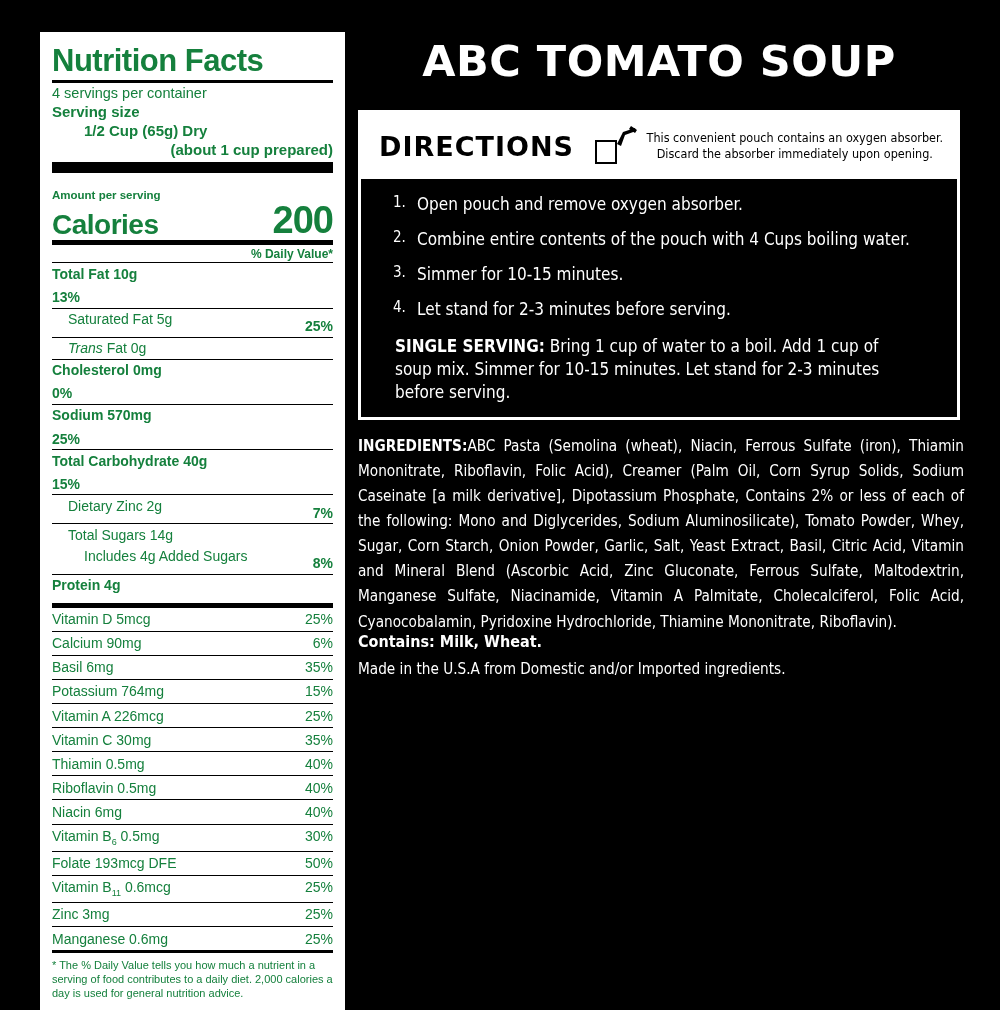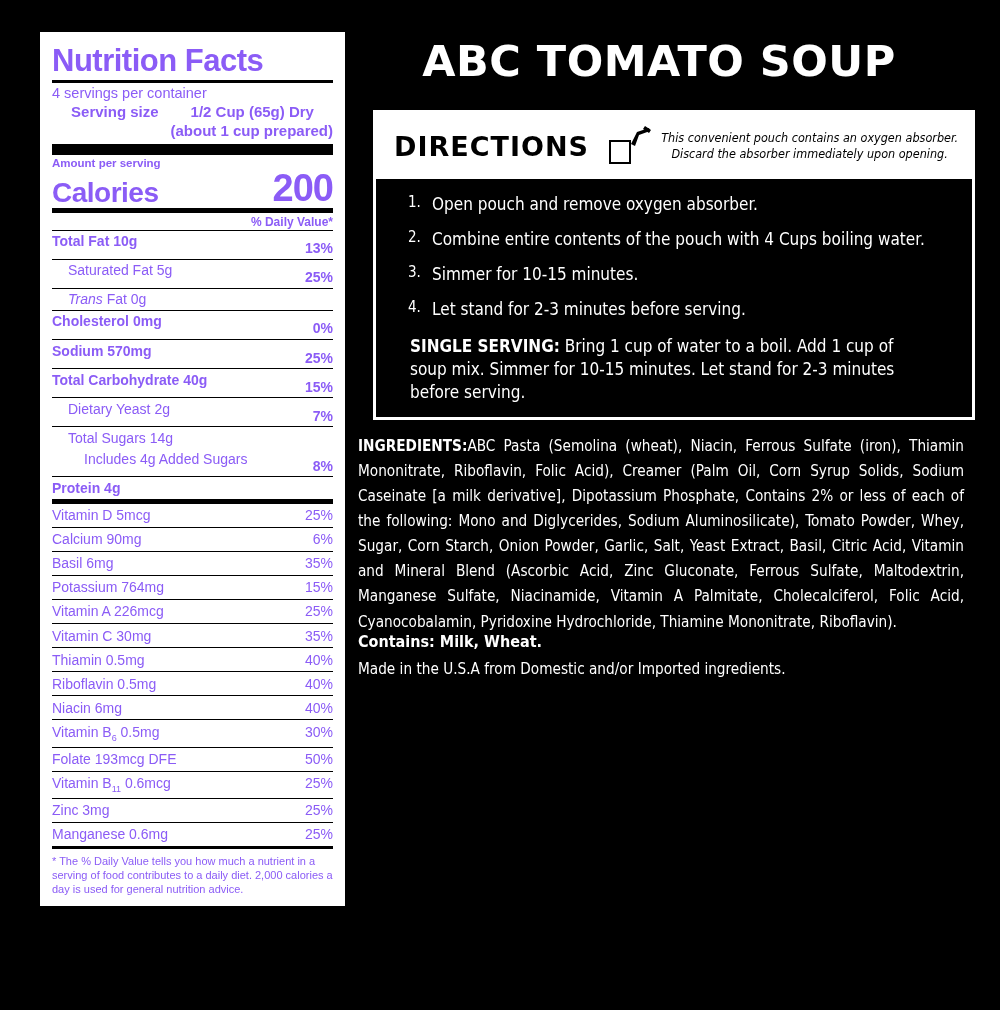--- a/index.html
+++ b/index.html
@@ -22,21 +22,21 @@
     width: 1000px; height: 1010px;
     background: #000;
   }
 
   
   .nf-panel {
     position: absolute;
     left: 40px; top: 32px;
     width: 305px;
     background: #fff;
-    color: #8b5cf6;
+    color: #15803d;
     padding: 10px 12px 10px 12px;
   }
   .nf-inner {
     border: 0;
   }
   .nf-title {
     font-family: "Liberation Sans", sans-serif;
     font-weight: bold;
     font-size: 31px;
     line-height: 1.0;
@@ -50,37 +50,38 @@
 
   .nf-servings {
     font-size: 14.5px;
     line-height: 1.25;
     padding: 1px 0 1px 0;
   }
   .nf-servingsize {
     font-size: 15px;
     font-weight: bold;
     display: flex;
-    justify-content: center;
+    justify-content: space-between;
     padding: 0 0 0 0;
     line-height: 1.25;
+    flex-direction: column;
   }
   .nf-servingsize .ss-val { font-weight: bold; margin-left: 32px; }
   .nf-prepared {
     font-size: 15px;
     font-weight: bold;
     text-align: right;
     line-height: 1.25;
     padding-bottom: 3px;
   }
 
   .nf-amount {
     font-size: 11.5px;
     font-weight: bold;
-    padding-top: 2px;
+    padding-top: 16px;
   }
   .cal-row {
     display: flex;
     align-items: flex-end;
     justify-content: space-between;
     padding-bottom: 1px;
   }
   .cal-label {
     font-size: 28px;
     font-weight: bold;
@@ -103,21 +104,21 @@
 
   .nf-row {
     display: flex;
     justify-content: space-between;
     font-size: 14px;
     padding: 2.5px 0 2.5px 0;
     line-height: 1.15;
   }
   .nf-row .lbl { white-space: nowrap; }
   .nf-row .val { font-weight: bold; margin-top: 7px; }
-  .bold { font-weight: bold; }
+  .bold { font-weight: bold; flex-direction: column; }
   .ind1 { padding-left: 16px; }
   .ind2 { padding-left: 32px; }
 
   .vit-row {
     display: flex;
     justify-content: space-between;
     font-size: 14px;
     padding: 3.5px 0 3.5px 0;
     line-height: 1.15;
   }
@@ -136,21 +137,21 @@
     text-align: center;
     font-family: "DejaVu Sans", sans-serif;
     font-weight: bold;
     font-size: 43px;
     letter-spacing: 0.5px;
     color: #ffffff;
   }
 
   .directions-box {
     position: absolute;
-    left: 373px; top: 110px;
+    left: 358px; top: 110px;
     width: 602px; height: 310px;
     border: 3px solid #fff;
     background: #000;
   }
   .dir-header {
     background: #fff;
     color: #000;
     height: 66px;
     display: flex;
     align-items: center;
@@ -161,21 +162,20 @@
     font-family: "DejaVu Sans", sans-serif;
     font-weight: bold;
     font-size: 27px;
     letter-spacing: 1px;
   }
   .absorber-note {
     display: flex;
     align-items: center;
     gap: 8px;
     max-width: 400px;
-    font-style: italic;
   }
   .absorber-icon { width: 48px; height: 44px; flex: 0 0 48px; }
   .absorber-text {
     font-size: 12.5px;
     line-height: 1.3;
     text-align: center;
     font-family: "DejaVu Sans Condensed", "DejaVu Sans", sans-serif;
   }
   .dir-list {
     margin: 14px 0 0 0;
@@ -281,21 +281,21 @@
         <span class="lbl">Sodium 570mg</span>
         <span class="val">25%</span>
       </div>
       <div class="rule-thin"></div>
       <div class="nf-row bold">
         <span class="lbl">Total Carbohydrate 40g</span>
         <span class="val">15%</span>
       </div>
       <div class="rule-thin"></div>
       <div class="nf-row">
-        <span class="lbl ind1">Dietary Yeast 2g</span>
+        <span class="lbl ind1">Dietary Zinc 2g</span>
         <span class="val">7%</span>
       </div>
       <div class="rule-thin"></div>
       <div class="nf-row">
         <span class="lbl ind1">Total Sugars 14g</span>
         <span class="val"></span>
       </div>
       <div class="nf-row">
         <span class="lbl ind2">Includes 4g Added Sugars</span>
         <span class="val">8%</span>

